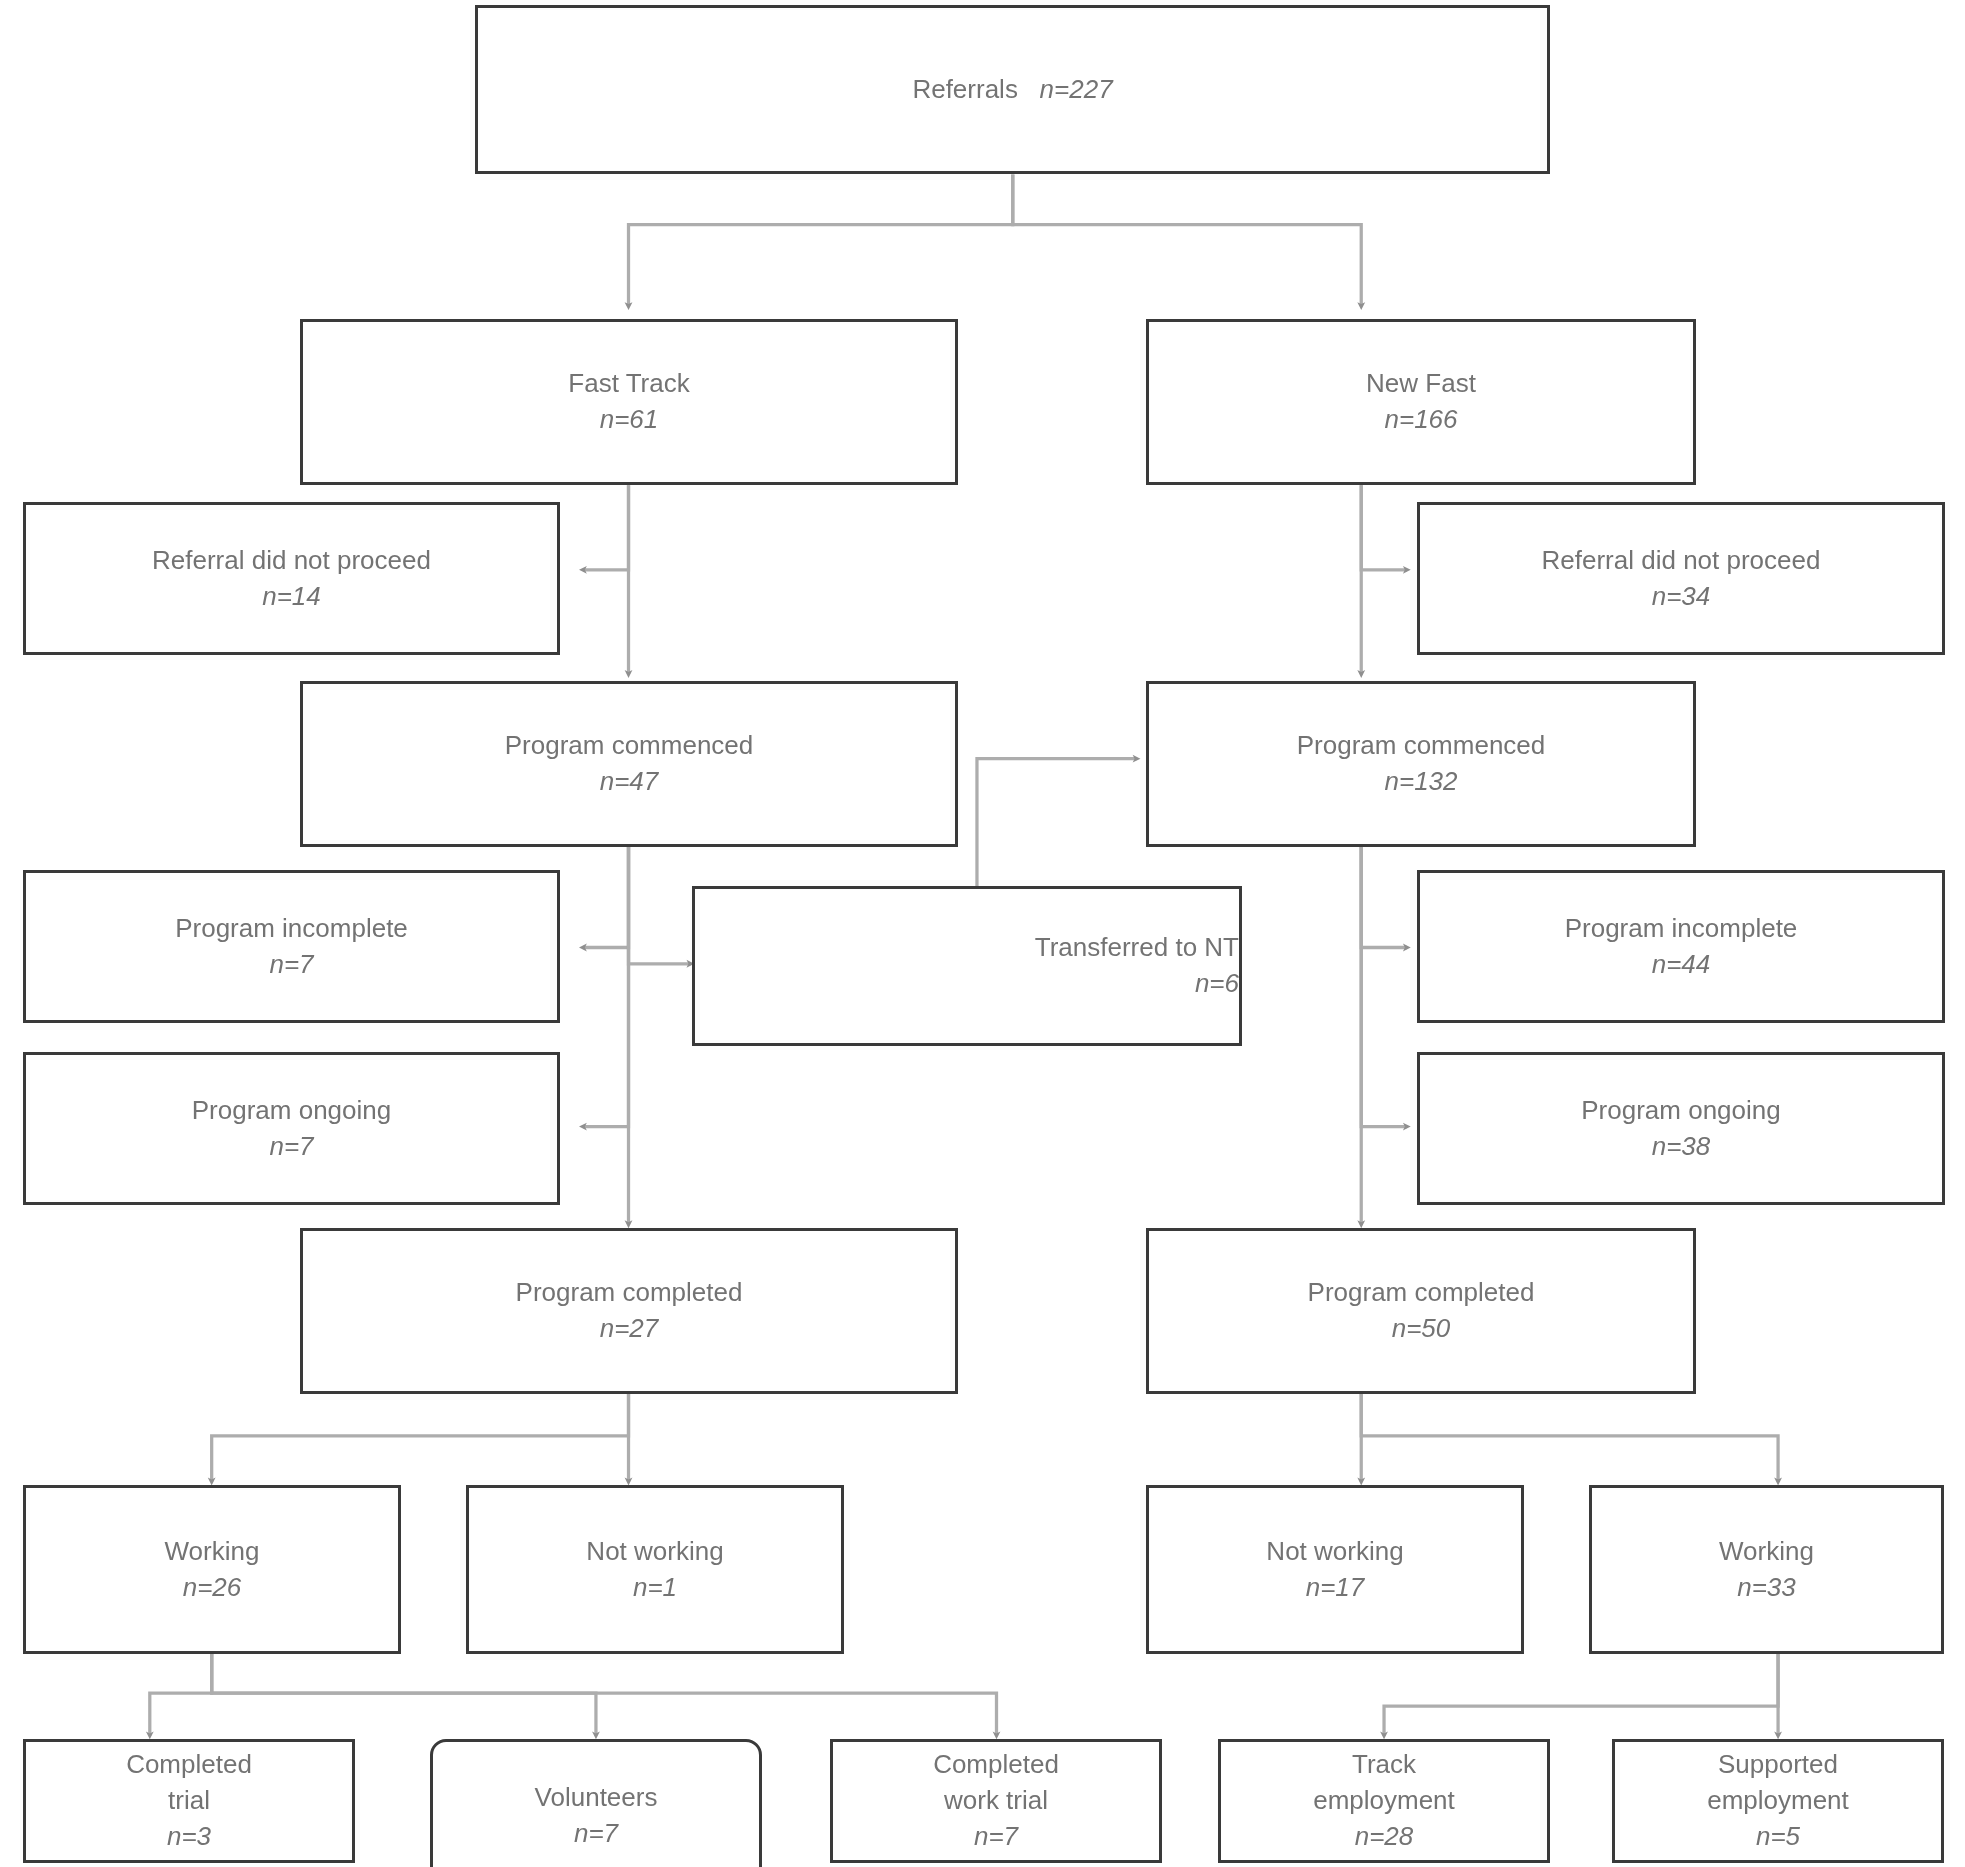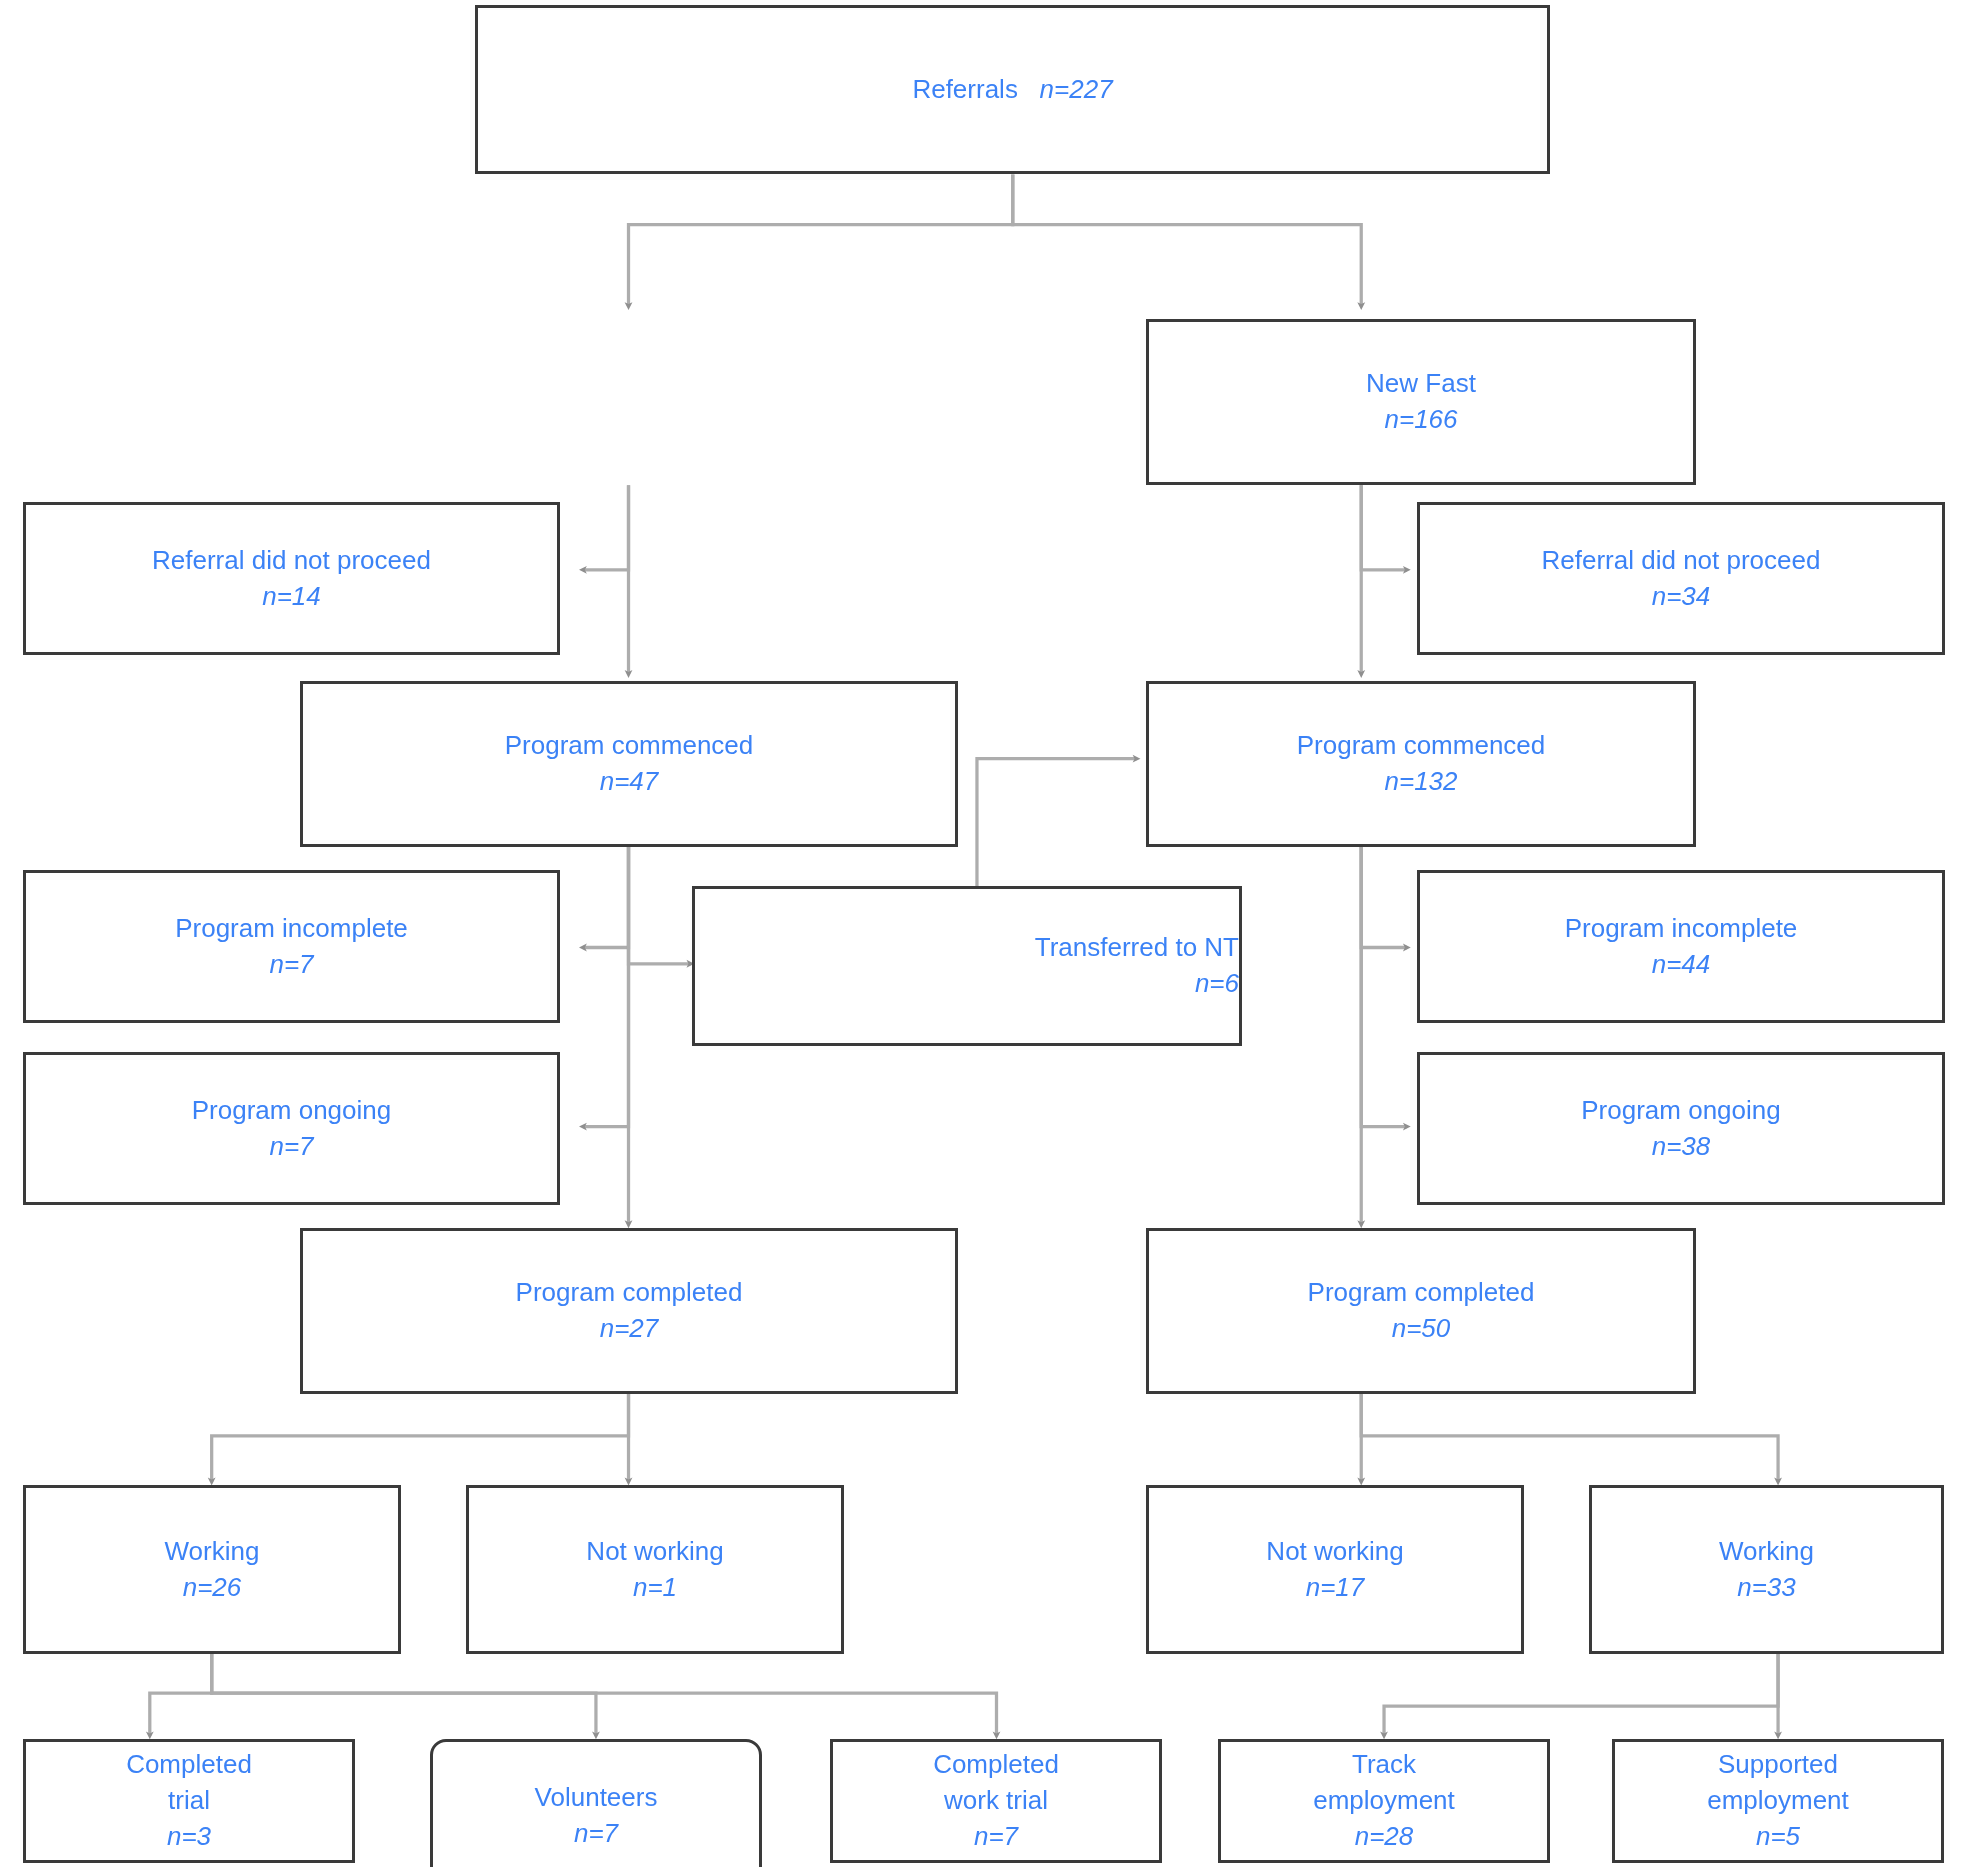--- a/index.html
+++ b/index.html
@@ -2,21 +2,21 @@
 <html style="font-size:10.4px"><head>
 <meta charset="utf-8">
 <style>
   html,body{margin:0;padding:0;background:#ffffff;}
   #stage{position:relative;width:1965px;height:1867px;background:#ffffff;
          font-family:"Liberation Sans",sans-serif;overflow:hidden;}
   svg#wires{position:absolute;left:0;top:0;width:1965px;height:1867px;}
   .node{position:absolute;box-sizing:border-box;background:#ffffff;
         border:3.3px solid #3a3a3a;display:flex;flex-direction:column;
         align-items:center;justify-content:center;text-align:center;
-        color:#3b82f6;font-size:26px;line-height:1.38;}
+        color:#737373;font-size:26px;line-height:1.38;}
   .node .ln{display:block;white-space:nowrap;}
   .node .nval{font-style:italic;}
   .inline-row{display:block;white-space:nowrap;}
 </style>
 </head>
 <body>
 
 <div id="stage">
 
   <svg id="wires" viewBox="0 0 3017 2867" preserveAspectRatio="none" aria-hidden="true">
@@ -66,20 +66,24 @@
 
       <path d="M2730,2540 L2730,2620 L2125,2620 L2125,2665"></path>
       <path d="M2730,2540 L2730,2665"></path>
     </g>
   </svg>
 
   <div class="node" style="left:475px;top:5.2px;width:1075px;height:169px;">
     <span class="inline-row"><span>Referrals</span>&nbsp;&nbsp;&nbsp;<i>n=227</i></span>
   </div>
 
+  <div class="node" style="left:300px;top:319px;width:658px;height:166px;">
+    <span class="ln">Fast Track</span>
+    <span class="ln nval">n=61</span>
+  </div>
   <div class="node" style="left:1146px;top:319px;width:550px;height:166px;">
     <span class="ln">New Fast</span>
     <span class="ln nval">n=166</span>
   </div>
 
   <div class="node" style="left:23px;top:502px;width:537px;height:153px;">
     <span class="ln">Referral did not proceed</span>
     <span class="ln nval">n=14</span>
   </div>
   <div class="node" style="left:1417px;top:502px;width:528px;height:153px;">

